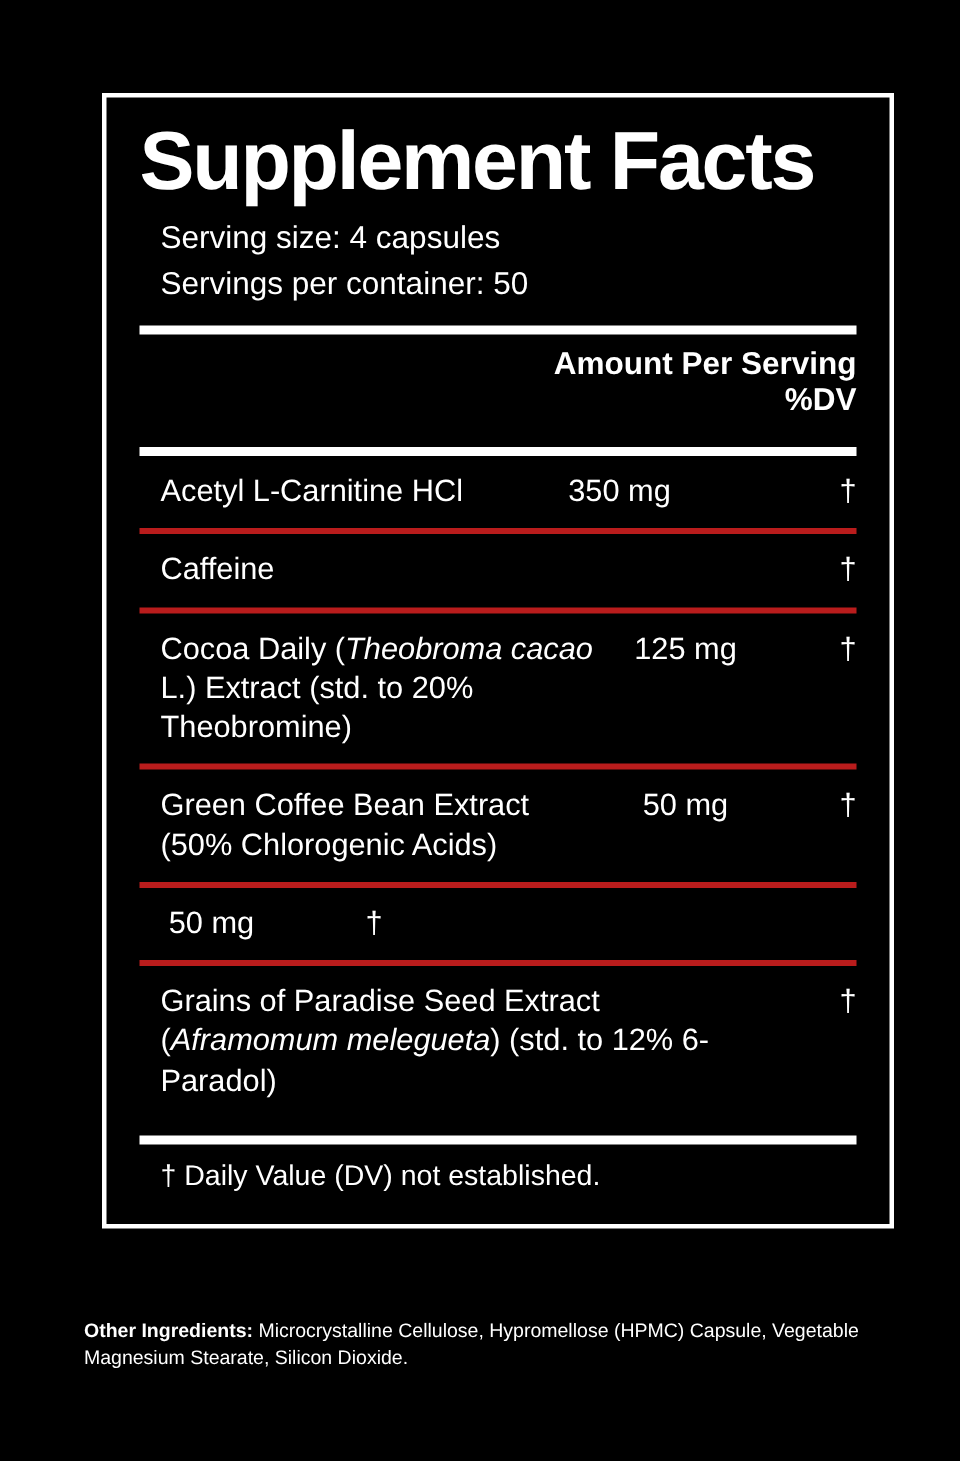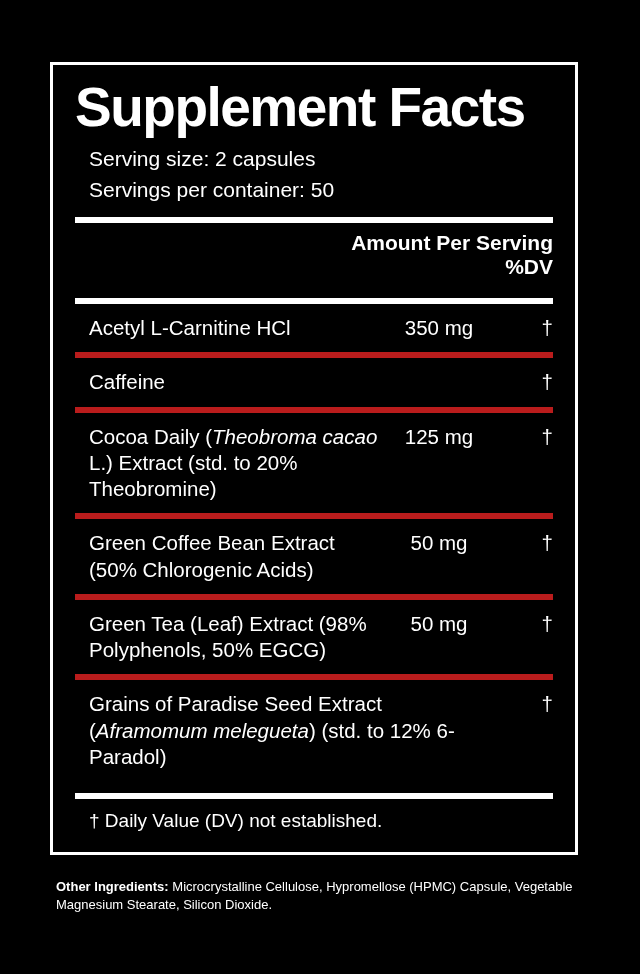--- a/index.html
+++ b/index.html
@@ -9,21 +9,21 @@
   body {
     width: 640px;
     height: 974px;
     background: #000000;
     font-family: "Liberation Sans", sans-serif;
     color: #ffffff;
     overflow: hidden;
   }
   .panel {
     position: absolute;
-    left: 50px;
+    left: 68px;
     top: 62px;
     width: 528px;
     box-sizing: border-box;
     border: 3px solid #ffffff;
     padding: 14px 22px 16px 22px;
   }
   .title {
     font-size: 55px;
     font-weight: bold;
     letter-spacing: -1.5px;
@@ -61,24 +61,25 @@
     text-align: right;
     padding-left: 10px;
   }
   .rows {
     margin-top: 0;
   }
   .row {
     display: flex;
     align-items: flex-start;
     padding: 11px 0 11px 0;
-    border-top: 6px solid #b91c1c;
+    border-top: 4px solid #b91c1c;
   }
   .row:first-child {
     border-top: none;
+    gap: 44px;
   }
   .nutrient {
     flex: 1 1 auto;
     font-size: 20.5px;
     line-height: 1.28;
     padding-left: 14px;
     padding-right: 4px;
   }
   .nutrient i {
     font-style: italic;
@@ -113,21 +114,21 @@
   }
   .other b {
     font-weight: bold;
   }
 </style>
 </head>
 <body>
 
 <div class="panel">
   <div class="title">Supplement Facts</div>
-  <div class="serving-line">Serving size: 2 capsules</div>
+  <div class="serving-line">Serving size: 4 capsules</div>
   <div class="serving-line">Servings per container: 50</div>
 
   <div class="rule-thick"></div>
 
   <div class="header-row">
     <div class="header-amount">Amount Per Serving</div>
     <div class="header-dv">%DV</div>
   </div>
 
   <div class="rule-thick"></div>
@@ -146,21 +147,20 @@
       <div class="nutrient"><span>Cocoa Daily (</span><i>Theobroma cacao</i><span> L.) Extract (std. to 20% Theobromine)</span></div>
       <div class="amount">125 mg</div>
       <div class="dv">†</div>
     </div>
     <div class="row">
       <div class="nutrient"><span>Green Coffee Bean Extract (50% Chlorogenic Acids)</span><i></i><span></span></div>
       <div class="amount">50 mg</div>
       <div class="dv">†</div>
     </div>
     <div class="row">
-      <div class="nutrient"><span>Green Tea (Leaf) Extract (98% Polyphenols, 50% EGCG)</span><i></i><span></span></div>
       <div class="amount">50 mg</div>
       <div class="dv">†</div>
     </div>
     <div class="row">
       <div class="nutrient"><span>Grains of Paradise Seed Extract (</span><i>Aframomum melegueta</i><span>) (std. to 12% 6-Paradol)</span></div>
       <div class="dv">†</div>
     </div>
   </div>
 
   <div class="rule-thick"></div>

